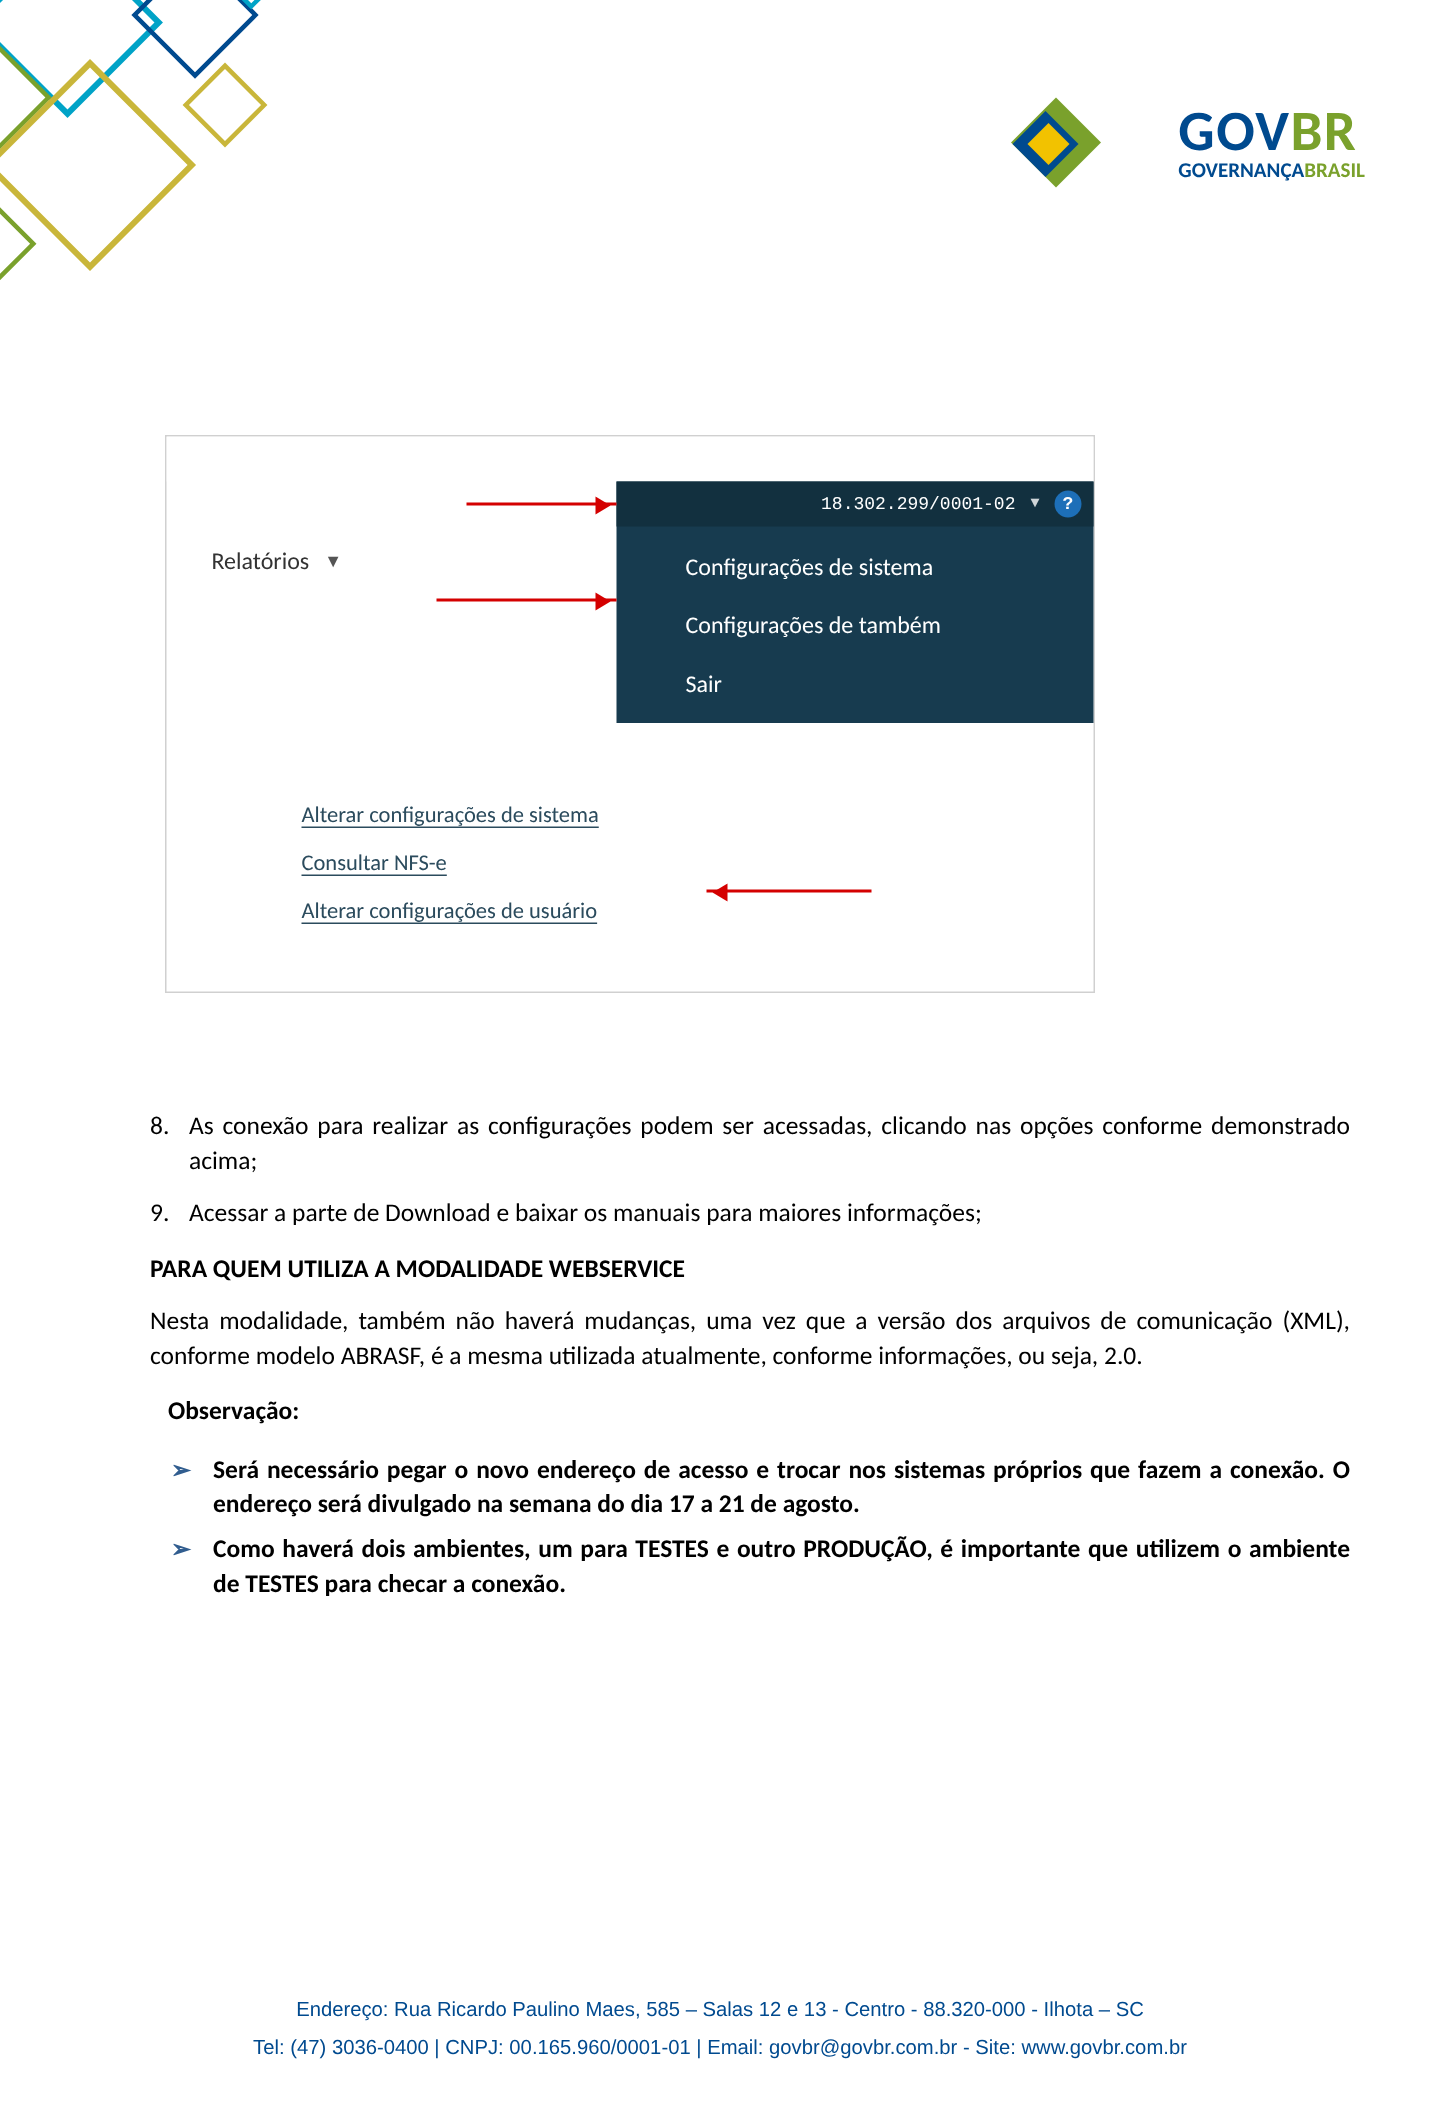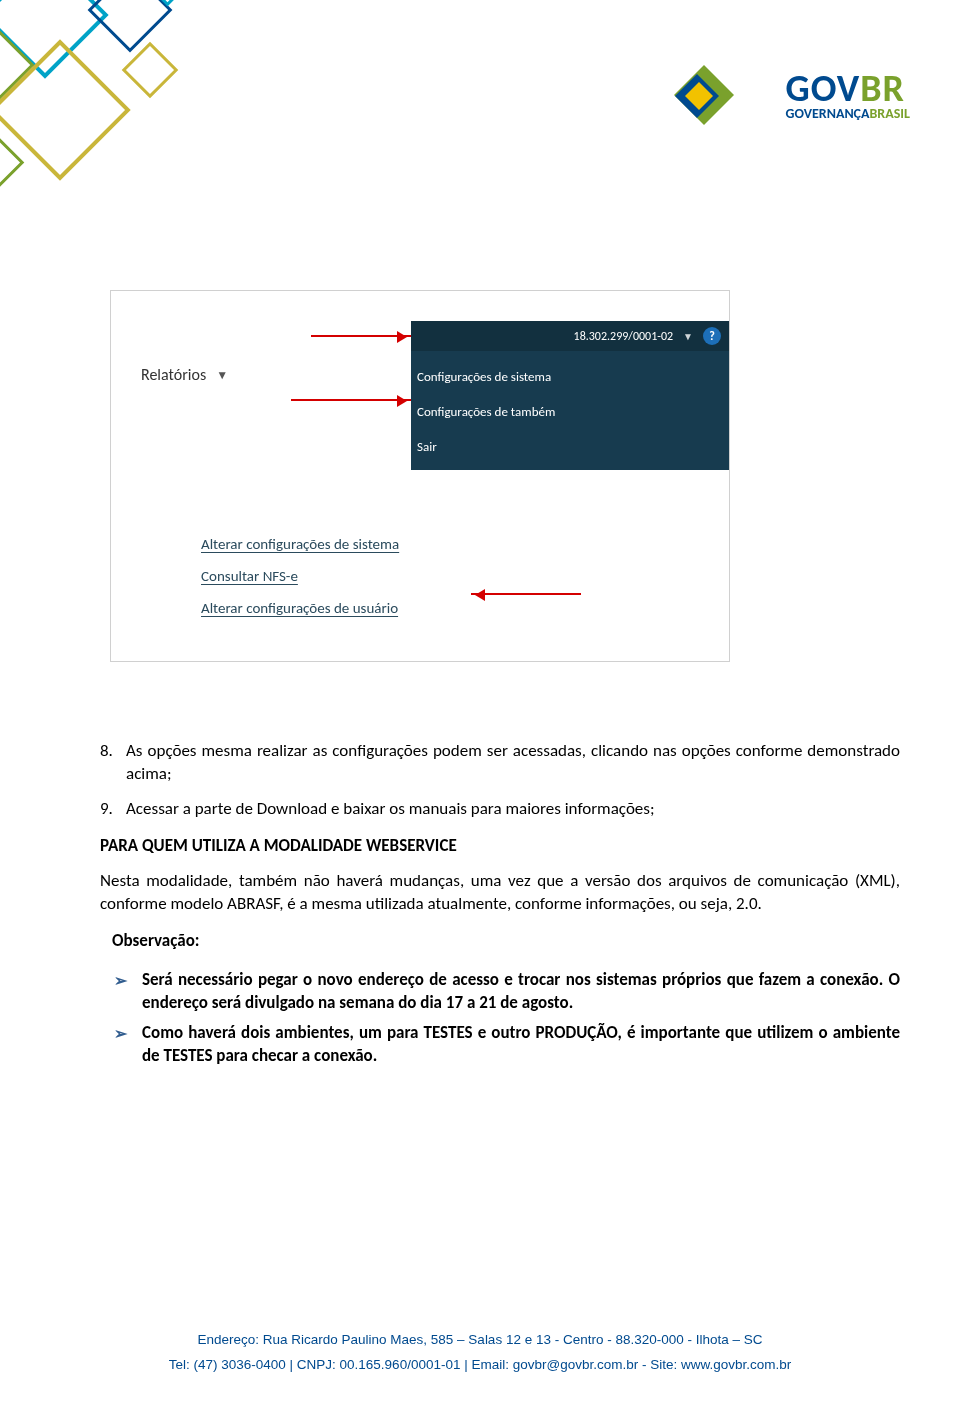--- a/index.html
+++ b/index.html
@@ -16,25 +16,25 @@
   .logo-text-block { font-weight: 700; line-height: 1; margin-left: 37px; }
   .logo-text-block .gov { font-size: 38px; letter-spacing: 1px; }
   .logo-text-block .gov .g { color: #004a8f; } .logo-text-block .gov .br { color: #7aa12c; }
   .logo-text-block .sub { font-size: 14px; color: #004a8f; letter-spacing: 0px; font-weight: 600; }
   .logo-text-block .sub .b { color: #7aa12c; }
 
   
   .mock { position: absolute; top: 290px; left: 110px; width: 620px; border: 1px solid #d0d0d0; background: #fff; overflow: hidden; }
   .mock-top { position: relative; height: 30px; background: #fff; }
   .mock-menu { position: absolute; top: 30px; left: 300px; width: 320px; background: #173b4f; color: #fff; }
-  .mock-menu-head { display: flex; align-items: center; justify-content: flex-end; gap: 10px; padding: 6px 10px; font-size: 12px; background: #12303f; }
+  .mock-menu-head { display: flex; align-items: center; justify-content: flex-end; gap: 10px; padding: 6px 10px; font-size: 12px; background: #12303f; font-family: Liberation Mono, monospace; }
   .mock-menu-head .caret { font-size: 10px; opacity: .8; }
   .mock-help { width: 18px; height: 18px; border-radius: 50%; background: #1d6fb8; display: inline-flex; align-items: center; justify-content: center; font-size: 12px; font-weight: 700; }
   .mock-menu-items { padding: 8px 0 6px; }
-  .mock-menu-item { padding: 10px 6px; font-size: 13px; cursor: pointer; }
+  .mock-menu-item { padding: 10px 6px; font-size: 16px; cursor: pointer; margin-left: 40px; }
   .mock-relat { position: absolute; top: 58px; left: 30px; font-size: 16px; color: #333; display: flex; align-items: center; gap: 10px; margin-top: 16px; }
   .mock-relat .caret { font-size: 12px; color: #555; }
 
   .mock-links { padding: 200px 0 30px 90px; }
   .mock-link { display: block; font-size: 15px; color: #2b4b5d; margin: 14px 0; text-decoration: underline; text-underline-offset: 3px; cursor: pointer; }
 
   .arrow-right { position: absolute; height: 0; border-top: 2px solid #d40000; }
   .arrow-right::after { content: ''; position: absolute; right: -2px; top: -6px; border: 6px solid transparent; border-left: 10px solid #d40000; }
   .arrow-left { position: absolute; height: 0; border-top: 2px solid #d40000; }
   .arrow-left::before { content: ''; position: absolute; left: -2px; top: -6px; border: 6px solid transparent; border-right: 10px solid #d40000; }
@@ -113,21 +113,21 @@
       <a class="mock-link">Alterar configurações de usuário</a>
     </div>
 
     <span class="arrow-left" style="top:302px; left:360px; width:110px;"></span>
   </div>
 
   <div class="body-text">
     <ol>
       <li>
         <span class="num">8.</span>
-        <span>As opções mesma realizar as configurações podem ser acessadas, clicando nas opções conforme demonstrado acima;</span>
+        <span>As conexão para realizar as configurações podem ser acessadas, clicando nas opções conforme demonstrado acima;</span>
       </li>
       <li>
         <span class="num">9.</span>
         <span>Acessar a parte de Download e baixar os manuais para maiores informações;</span>
       </li>
     </ol>
 
     <div class="heading">PARA QUEM UTILIZA A MODALIDADE WEBSERVICE</div>
 
     <p>Nesta modalidade, também não haverá mudanças, uma vez que a versão dos arquivos de comunicação (XML), conforme modelo ABRASF, é a mesma utilizada atualmente, conforme informações, ou seja, 2.0.</p>

